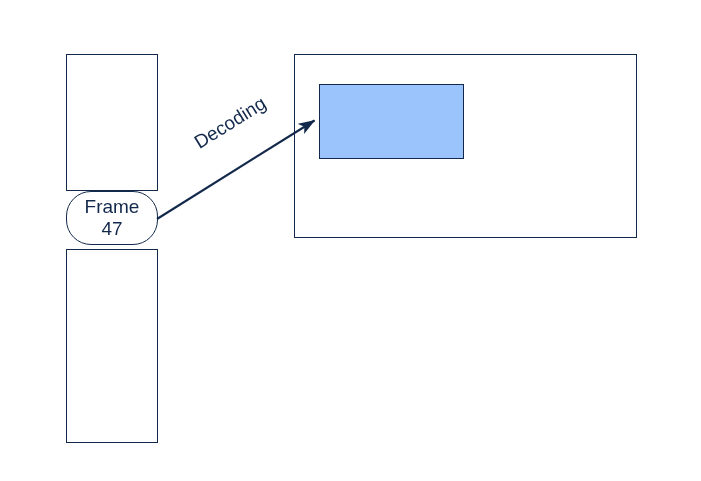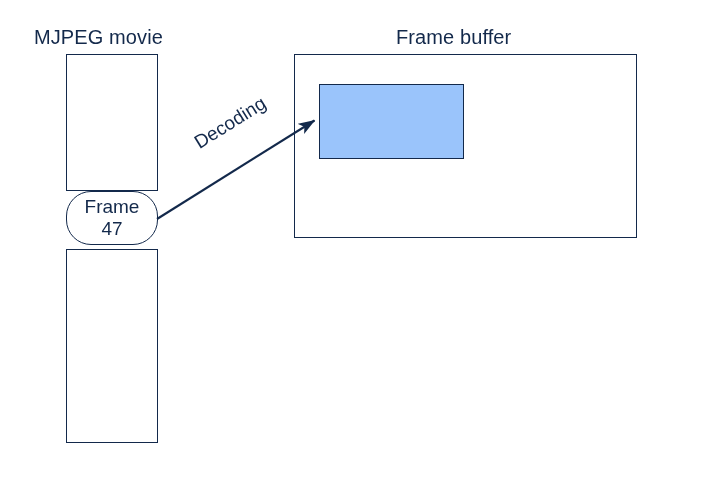--- a/index.html
+++ b/index.html
@@ -109,37 +109,35 @@
     white-space: nowrap;
     transform: rotate(-32deg);
     transform-origin: 50% 50%;
   }
 </style>
 </head>
 <body>
 
 <div id="canvas">
 
-  <div class="title" id="title-mjpeg">MJPEG movie</div>
 
   <div id="filmstrip">
 
     <div class="strip-cell" id="strip-cell-top"></div>
 
     <div class="strip-cell" id="strip-cell-frame">
       <div class="frame-label">
         <span>Frame</span>
         <span>47</span>
       </div>
     </div>
 
     <div class="strip-cell" id="strip-cell-bottom"></div>
   </div>
 
-  <div class="title" id="title-framebuffer">Frame buffer</div>
 
   <div id="framebuffer-box"></div>
 
   <div id="decoded-frame"></div>
 
   <svg id="arrow-svg" viewBox="0 0 701 481" xmlns="http://www.w3.org/2000/svg">
     <defs>
       <marker id="arrowhead" markerWidth="9" markerHeight="9" refX="7.6" refY="3.1" orient="auto" markerUnits="strokeWidth">
         <path d="M0,0.25 L8,3.1 L0,5.95 L1.9,3.1 Z" fill="#13294B"></path>
       </marker>

